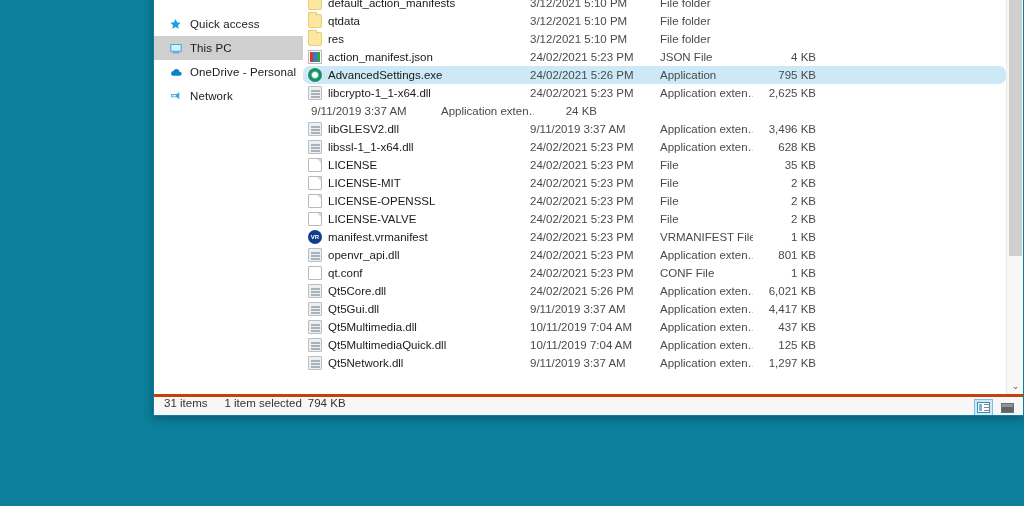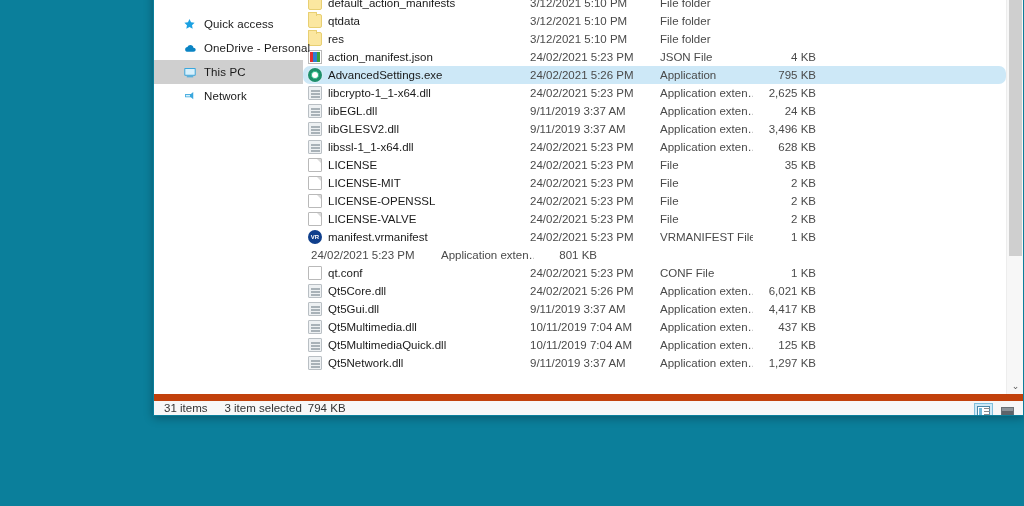--- a/index.html
+++ b/index.html
@@ -39,21 +39,21 @@
     padding-top: 38px;
     font-size: 11.5px;
     color: #1a1a1a;
     position: relative;
     z-index: 2;
   }
   .nav-item {
     height: 24px;
     display: flex;
     align-items: center;
-    padding-left: 28px;
+    padding-left: 14px;
     gap: 7px;
     white-space: nowrap;
     cursor: default;
   }
   .nav-item.selected { background: #cfcfcf; }
   .nav-ico { width: 15px; height: 15px; flex: 0 0 15px;
              display: flex; align-items: center; justify-content: center; }
   .nav-label { font-size: 11.5px; letter-spacing: .1px; }
 
   
@@ -161,22 +161,22 @@
   #sb-thumb {
     position:absolute; left:2px; width:13px;
     top:19px; height:263px;
     background:#cfcfcf; cursor:default;
   }
 
   
   #status-bar {
     position:absolute; left:0; right:0; bottom:0; height:21px;
     background:#f7f7f7;
-    border-top:7px solid #c2410c;
-    display:flex; align-items:center;
+    border-top:3px solid #c2410c;
+    display:flex; align-items:flex-start;
     font-size:11.5px; color:#333;
     padding-left:10px;
   }
   #status-left { display:flex; align-items:center; gap:17px; }
   #status-count { white-space:nowrap; }
   #status-selected { white-space:nowrap; }
   #status-size { white-space:nowrap; margin-left:-11px; }
   #view-buttons {
     position:absolute; right:6px; top:2px;
     display:flex; gap:5px; align-items:center;
@@ -217,46 +217,46 @@
 
       <div id="nav-pane">
 
         <div class="nav-item">
           <span class="nav-ico">
             <svg width="13" height="13" viewBox="0 0 16 16">
               <path d="M8 1.2l1.9 4 4.4.6-3.2 3.1.8 4.4L8 11.2l-3.9 2.1.8-4.4L1.7 5.8l4.4-.6z" fill="#1ba1e2"></path>
             </svg>
           </span>
           <span class="nav-label">Quick access</span>
-        </div>
-
-        <div class="nav-item">
-          <span class="nav-ico">
-            <svg width="14" height="13" viewBox="0 0 16 16">
-              <path d="M4 12h8.2c1.6 0 2.8-1.1 2.8-2.5S13.8 7 12.2 7c-.2-1.9-1.8-3.3-3.7-3.3
-                       -1.7 0-3.1 1.1-3.6 2.6C3.2 6.5 2 7.7 2 9.2 2 10.8 3.3 12 4 12z" fill="#0a84c4"></path>
-            </svg>
-          </span>
-          <span class="nav-label">OneDrive - Personal</span>
         </div>
 
         <div class="nav-item selected">
           <span class="nav-ico">
             <svg width="14" height="13" viewBox="0 0 16 16">
               <rect x="1" y="2.5" width="14" height="9.5" rx="1" fill="#3aa7dd"></rect>
               <rect x="2.2" y="3.7" width="11.6" height="7.1" fill="#d8f0fb"></rect>
               <rect x="4" y="12.6" width="8" height="1.3" fill="#3aa7dd"></rect>
             </svg>
           </span>
           <span class="nav-label">This PC</span>
         </div>
 
         <div class="nav-item">
           <span class="nav-ico">
             <svg width="14" height="13" viewBox="0 0 16 16">
+              <path d="M4 12h8.2c1.6 0 2.8-1.1 2.8-2.5S13.8 7 12.2 7c-.2-1.9-1.8-3.3-3.7-3.3
+                       -1.7 0-3.1 1.1-3.6 2.6C3.2 6.5 2 7.7 2 9.2 2 10.8 3.3 12 4 12z" fill="#0a84c4"></path>
+            </svg>
+          </span>
+          <span class="nav-label">OneDrive - Personal</span>
+        </div>
+
+        <div class="nav-item">
+          <span class="nav-ico">
+            <svg width="14" height="13" viewBox="0 0 16 16">
               <path d="M2 5h7l3-2.5v9L9 9H2z" fill="#3aa7dd"></path>
               <path d="M3 6h5v2H3z" fill="#d8f0fb"></path>
             </svg>
           </span>
           <span class="nav-label">Network</span>
         </div>
       </div>
 
       <div id="list-area">
 
@@ -309,24 +309,20 @@
             <div class="row">
               <div class="cell name">
                 <span class="f-ico ico-dll"></span>
                 <span>libcrypto-1_1-x64.dll</span>
               </div>
               <div class="cell date">24/02/2021 5:23 PM</div>
               <div class="cell type">Application exten…</div>
               <div class="cell size">2,625 KB</div>
             </div>
             <div class="row">
-              <div class="cell name">
-                <span class="f-ico ico-dll"></span>
-                <span>libEGL.dll</span>
-              </div>
               <div class="cell date">9/11/2019 3:37 AM</div>
               <div class="cell type">Application exten…</div>
               <div class="cell size">24 KB</div>
             </div>
             <div class="row">
               <div class="cell name">
                 <span class="f-ico ico-dll"></span>
                 <span>libGLESV2.dll</span>
               </div>
               <div class="cell date">9/11/2019 3:37 AM</div>
@@ -381,20 +377,24 @@
             <div class="row">
               <div class="cell name">
                 <span class="f-ico ico-vr">VR</span>
                 <span>manifest.vrmanifest</span>
               </div>
               <div class="cell date">24/02/2021 5:23 PM</div>
               <div class="cell type">VRMANIFEST File</div>
               <div class="cell size">1 KB</div>
             </div>
             <div class="row">
+              <div class="cell name">
+                <span class="f-ico ico-dll"></span>
+                <span>openvr_api.dll</span>
+              </div>
               <div class="cell date">24/02/2021 5:23 PM</div>
               <div class="cell type">Application exten…</div>
               <div class="cell size">801 KB</div>
             </div>
             <div class="row">
               <div class="cell name">
                 <span class="f-ico ico-conf"></span>
                 <span>qt.conf</span>
               </div>
               <div class="cell date">24/02/2021 5:23 PM</div>
@@ -452,21 +452,21 @@
 
           <div id="sb-thumb"></div>
           <div class="sb-arrow down">⌄</div>
         </div>
       </div>
     </div>
 
     <div id="status-bar">
       <div id="status-left">
         <span id="status-count">31 items</span>
-        <span id="status-selected">3 item selected</span>
+        <span id="status-selected">1 item selected</span>
         <span id="status-size">794 KB</span>
       </div>
       <div id="view-buttons">
         <div class="view-btn active">
           <span class="vb-details"></span>
         </div>
         <div class="view-btn">
           <span class="vb-large"></span>
         </div>
       </div>

